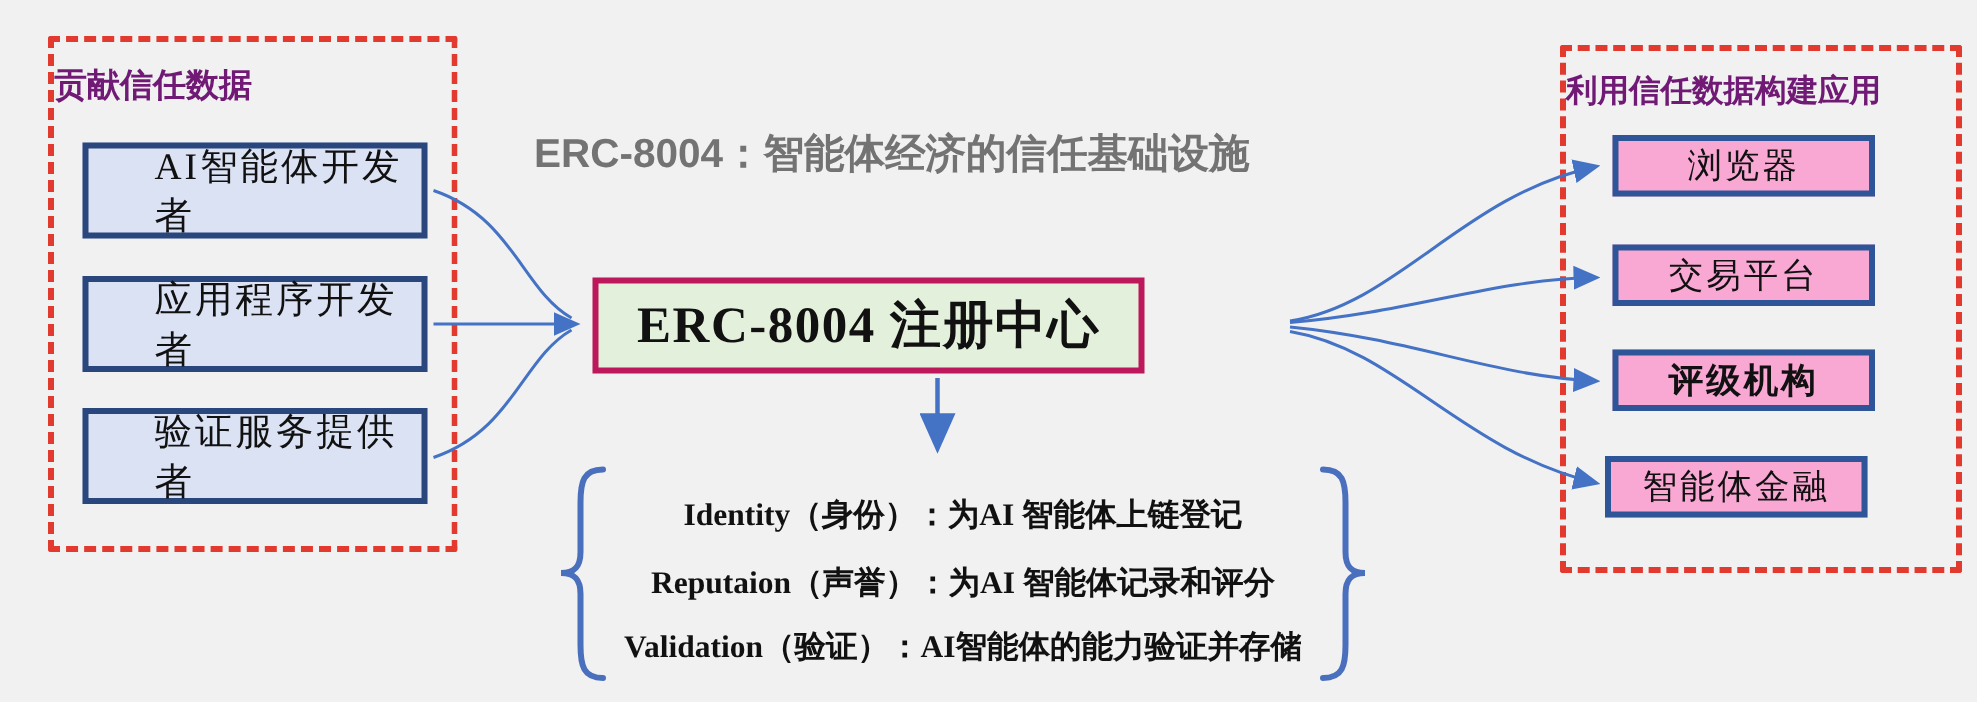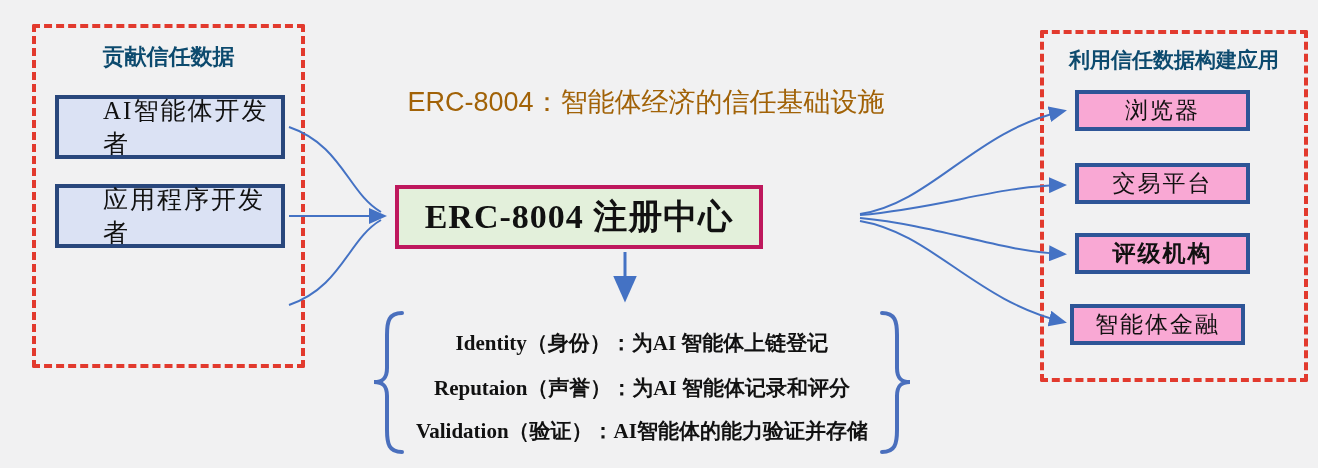--- a/index.html
+++ b/index.html
@@ -17,22 +17,22 @@
   .group{
     position:absolute;
     border:4px dashed #e23a2e;
     border-radius:2px;
     box-sizing:border-box;
   }
   .group-left{left:32px;top:24px;width:273px;height:344px;}
   .group-right{left:1040px;top:30px;width:268px;height:352px;}
   .group-title{
     position:absolute;left:0;right:0;
-    text-align:center;
-    font-weight:bold;color:#0c4a6e;
+    text-align:left;
+    font-weight:bold;color:#701a75;
     font-family:"Liberation Sans", sans-serif;
   }
   .group-left .group-title{top:14px;font-size:22px;}
   .group-right .group-title{top:12px;font-size:21px;}
 
   
   .node{
     position:absolute;
     box-sizing:border-box;
     display:flex;align-items:center;justify-content:center;
@@ -67,22 +67,22 @@
   }
   .np1{left:1075px;top:90px;}
   .np2{left:1075px;top:163px;}
   .np3{left:1075px;top:233px;font-weight:bold;}
   .np4{left:1070px;top:304px;}
 
   
   .main-title{
     position:absolute;
     left:356px;top:84px;width:580px;
-    text-align:center;
-    font-size:27px;font-weight:normal;color:#a16207;
+    text-align:left;
+    font-size:27px;font-weight:bold;color:#737373;
     font-family:"Liberation Sans", sans-serif;
   }
 
   
   .fn-line{
     position:absolute;
     left:400px;width:484px;
     text-align:center;
     font-family:"Liberation Serif", serif;
     font-weight:bold;
@@ -104,20 +104,21 @@
 
 <div class="stage">
 
   <div class="main-title">ERC-8004：智能体经济的信任基础设施</div>
 
   <div class="group group-left">
     <div class="group-title">贡献信任数据</div>
   </div>
   <div class="node node-blue nb1">AI智能体开发者</div>
   <div class="node node-blue nb2">应用程序开发者</div>
+  <div class="node node-blue nb3">验证服务提供者</div>
 
   <div class="node node-green">ERC-8004 注册中心</div>
 
   <div class="fn-line fn1">Identity（身份）：为AI 智能体上链登记</div>
   <div class="fn-line fn2">Reputaion（声誉）：为AI 智能体记录和评分</div>
   <div class="fn-line fn3">Validation（验证）：AI智能体的能力验证并存储</div>
 
   <div class="group group-right">
     <div class="group-title">利用信任数据构建应用</div>
   </div>

